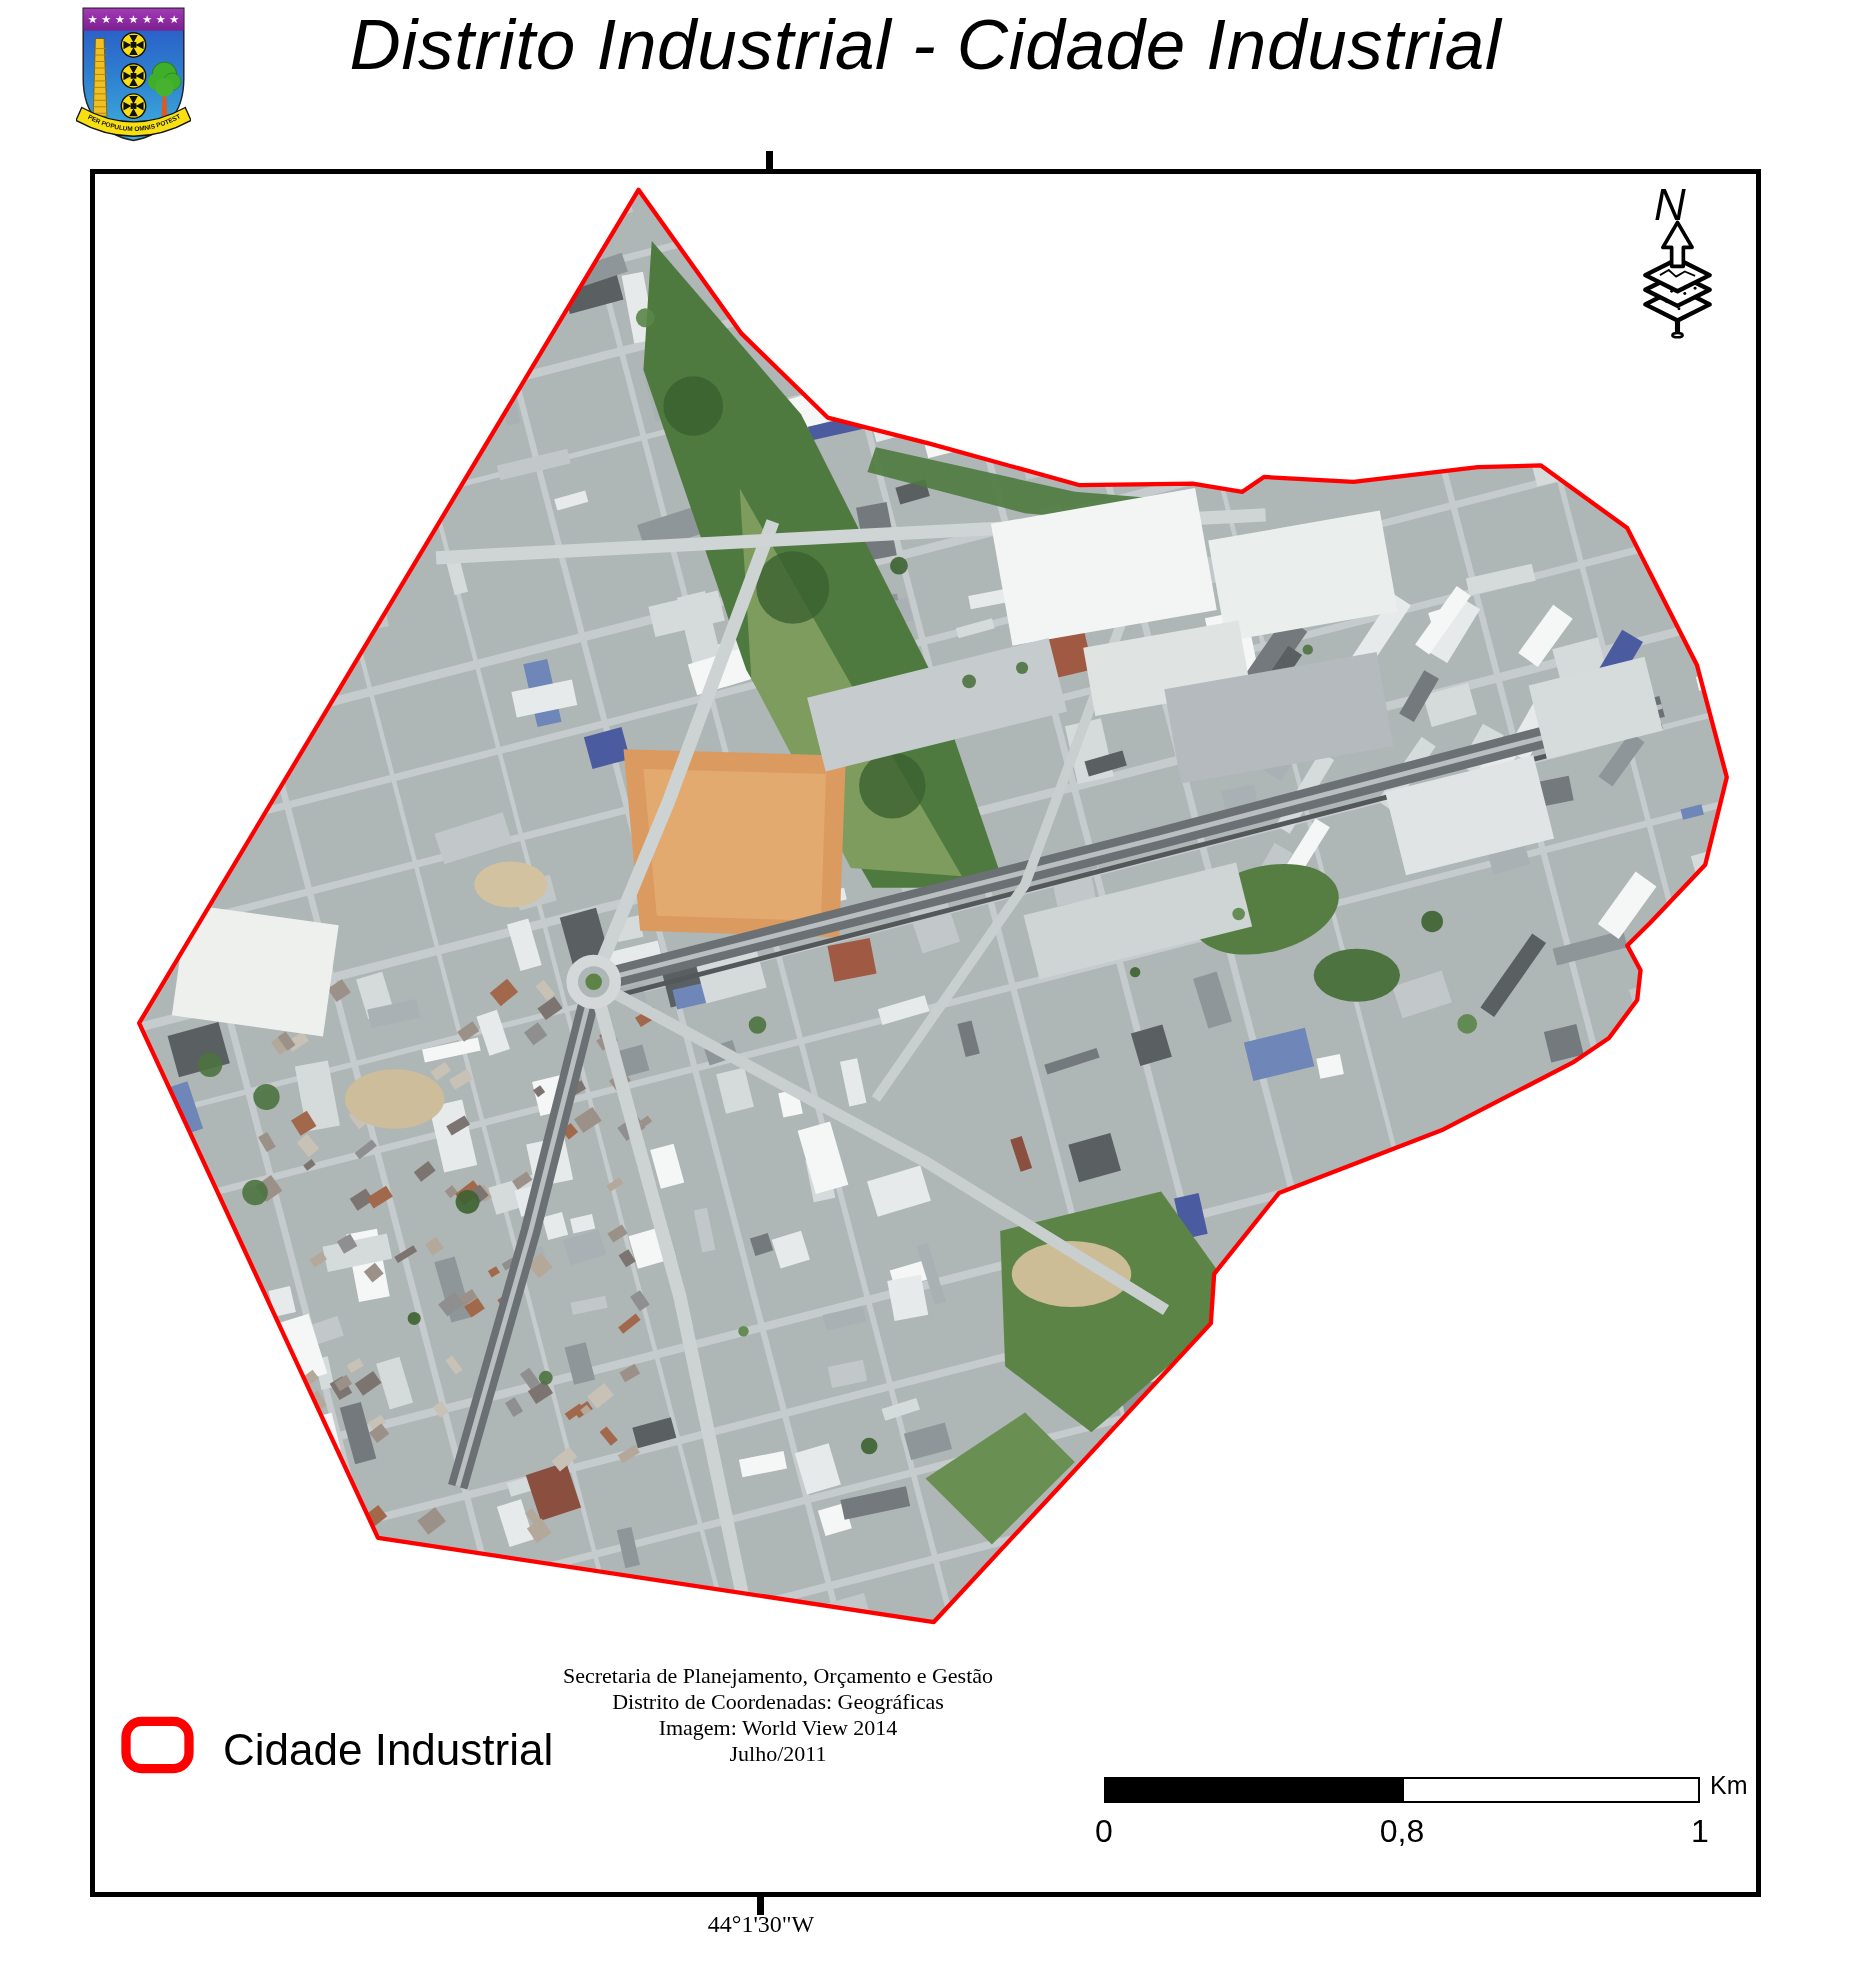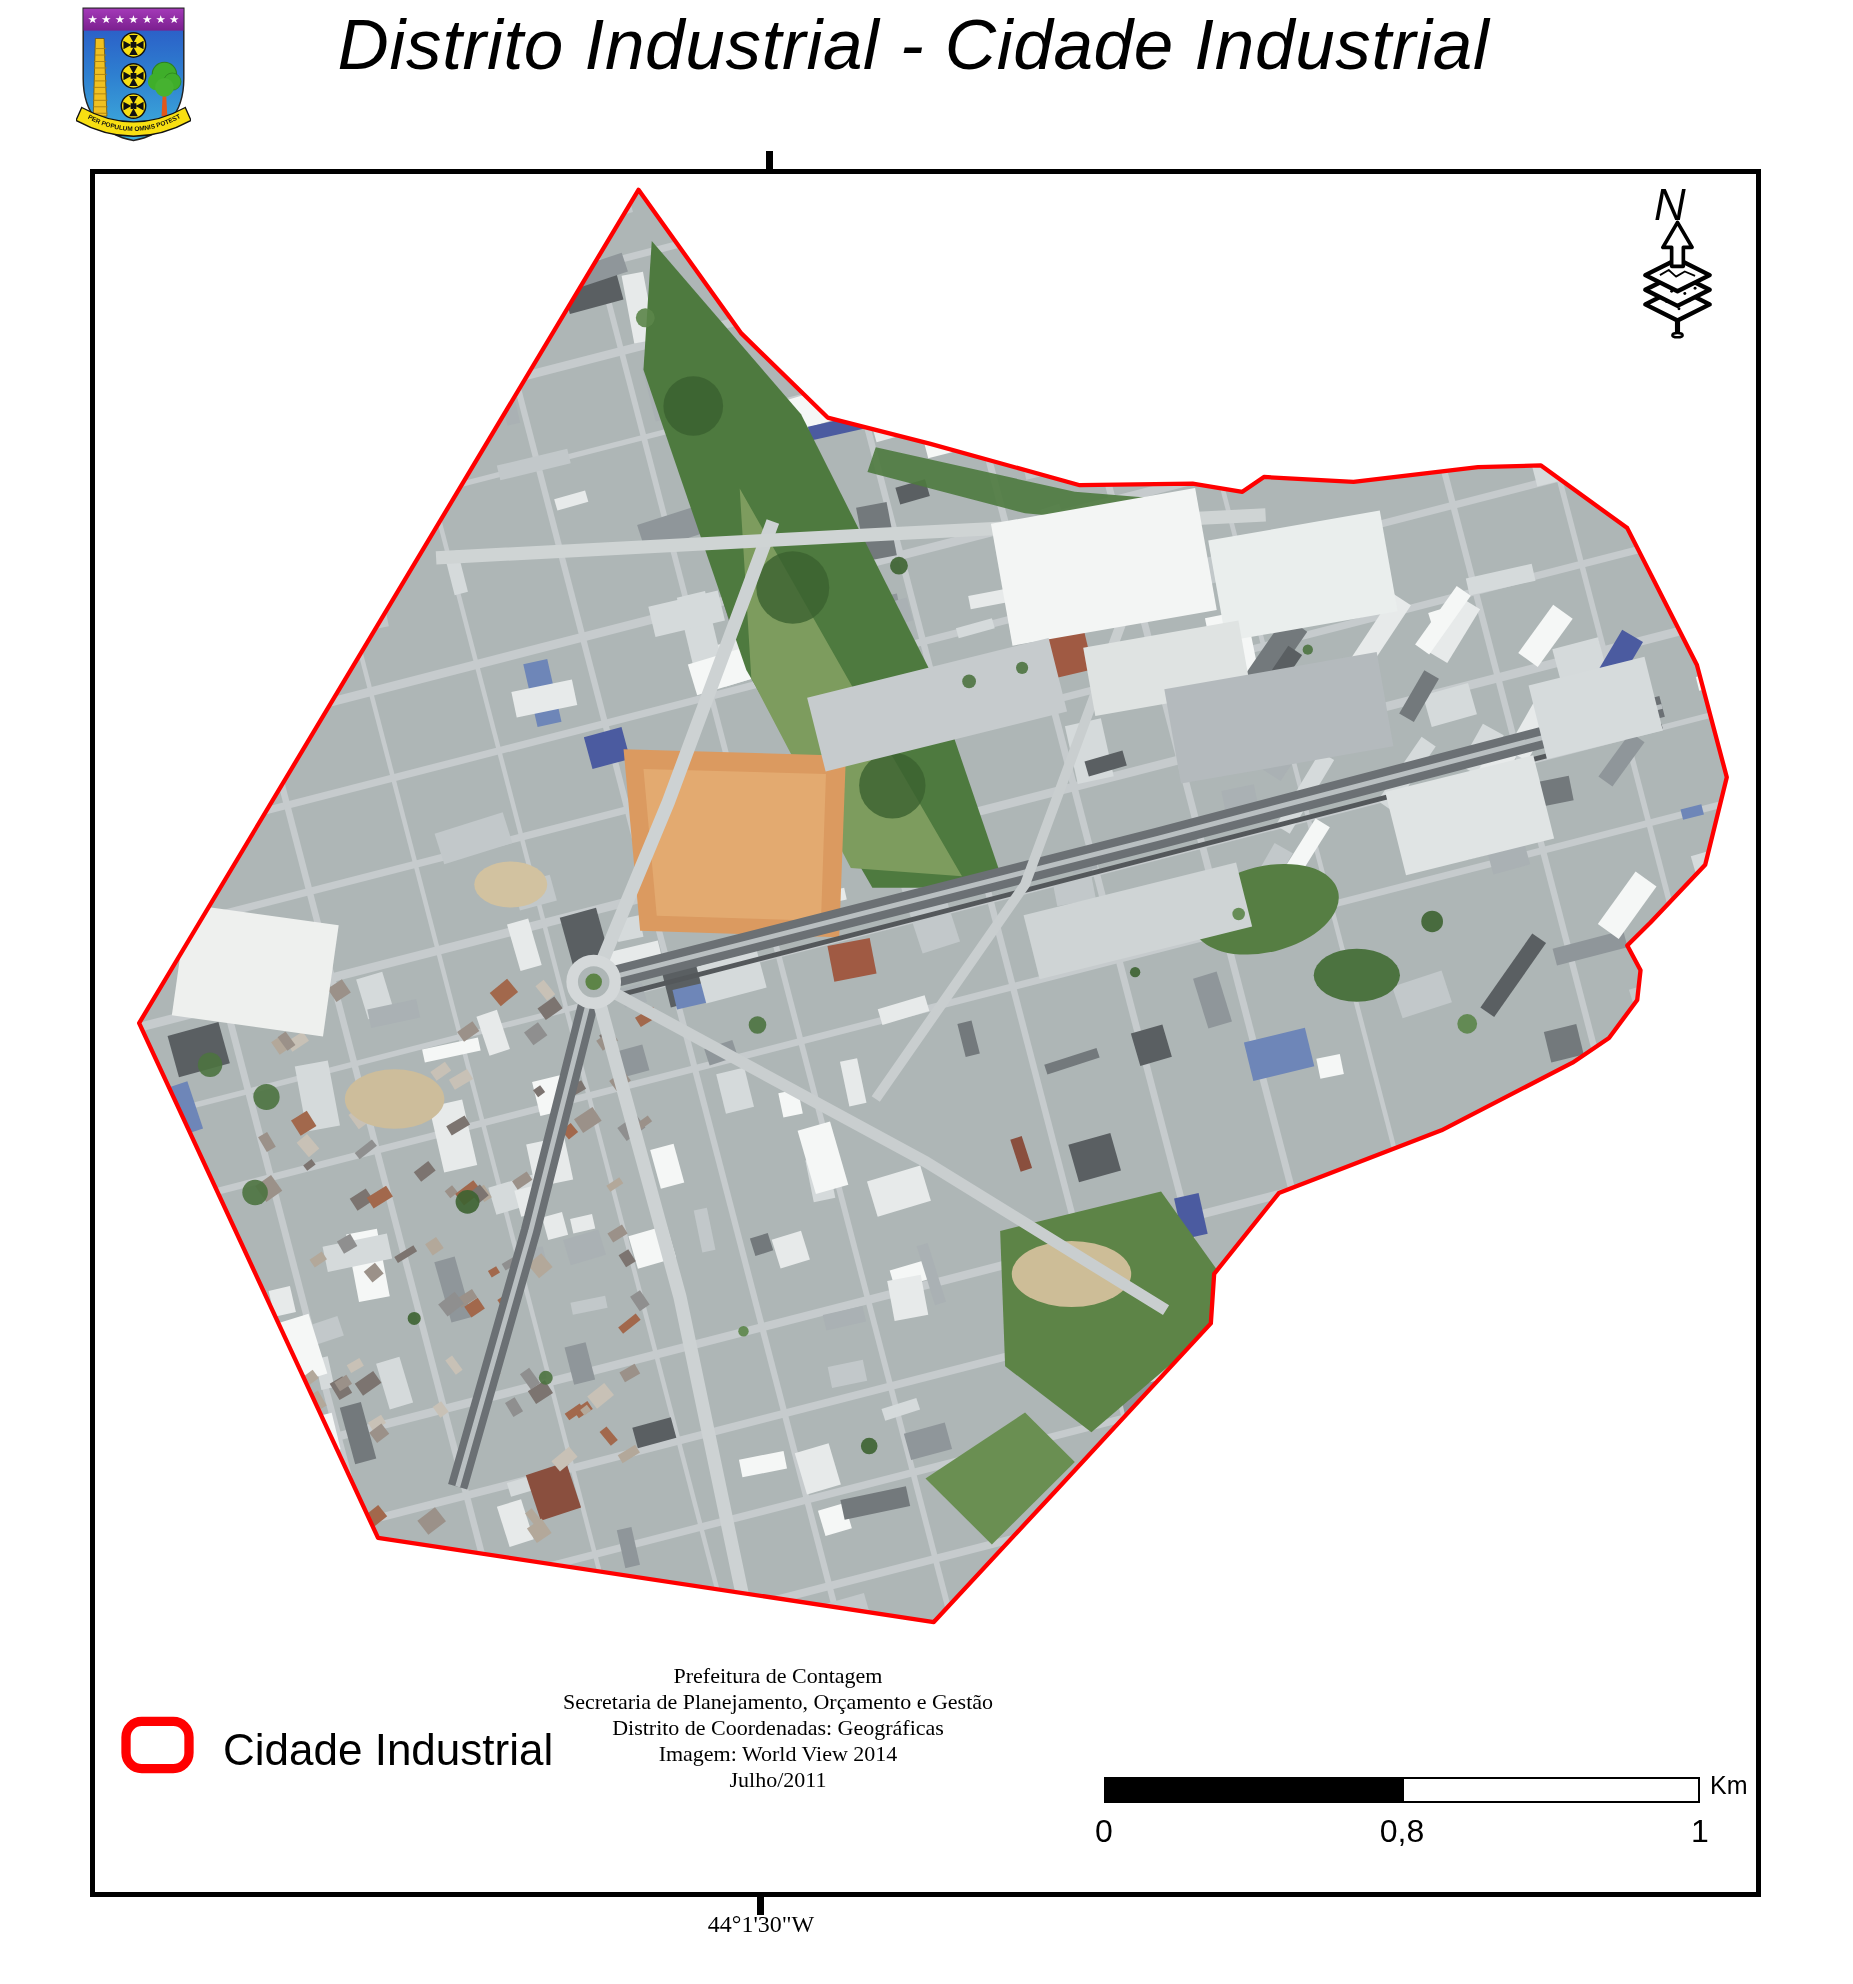--- a/index.html
+++ b/index.html
@@ -1,18 +1,18 @@
 <!DOCTYPE html>
 <html style="font-size:11.5px"><head>
 <meta charset="utf-8">
 <style>
   html,body{margin:0;padding:0;background:#fff;}
   body{width:1853px;height:1985px;position:relative;font-family:"Liberation Sans",sans-serif;color:#000;overflow:hidden;}
   .abs{position:absolute;}
-  #title{left:78px;top:4.3px;width:1671px;text-align:center;font-size:71px;font-style:italic;font-weight:normal;margin:0;letter-spacing:0.7px;white-space:nowrap;}
+  #title{left:90px;top:4.3px;width:1671px;text-align:center;font-size:71px;font-style:italic;font-weight:normal;margin:0;letter-spacing:0.7px;white-space:nowrap;}
   #crest{left:76px;top:1.4px;width:115px;height:144px;}
   #map-frame{left:90px;top:169px;width:1671px;height:1728px;border:5.8px solid #000;box-sizing:border-box;background:#fff;}
   #map-svg{left:96px;top:175px;width:1659px;height:1716px;}
   #north-arrow{left:1633px;top:180px;width:89px;height:161px;}
   .tick{background:#000;}
   #tick-top{left:766px;top:151px;width:6.5px;height:20px;}
   #tick-bottom{left:757px;top:1896px;width:6.5px;height:19px;}
   #lon-label{left:617px;top:1911px;width:288px;text-align:center;font-family:"Liberation Serif",serif;font-size:24px;}
   #legend-swatch{left:121px;top:1716px;width:73px;height:58px;}
   #legend-label{left:223px;top:1725px;font-size:44px;white-space:nowrap;}
@@ -648,21 +648,20 @@
 <div id="tick-top" class="abs tick"></div>
 <div id="tick-bottom" class="abs tick"></div>
 <div id="lon-label" class="abs">44°1'30"W</div>
 
 <svg id="legend-swatch" class="abs" viewBox="0 0 102 80">
   <rect x="7" y="7" width="88" height="66" rx="22" fill="none" stroke-width="13" stroke="#FF0000"></rect>
 </svg>
 <div id="legend-label" class="abs">Cidade Industrial</div>
 
 <div id="credits" class="abs">
-  <div>Prefeitura de Contagem</div>
   <div>Secretaria de Planejamento, Orçamento e Gestão</div>
   <div>Distrito de Coordenadas: Geográficas</div>
   <div>Imagem: World View 2014</div>
   <div>Julho/2011</div>
 </div>
 
 <div id="sb-black" class="abs"></div>
 <div id="sb-white" class="abs"></div>
 <div id="sb-n0" class="abs sb-num">0</div>
 <div id="sb-n05" class="abs sb-num">0,8</div>

